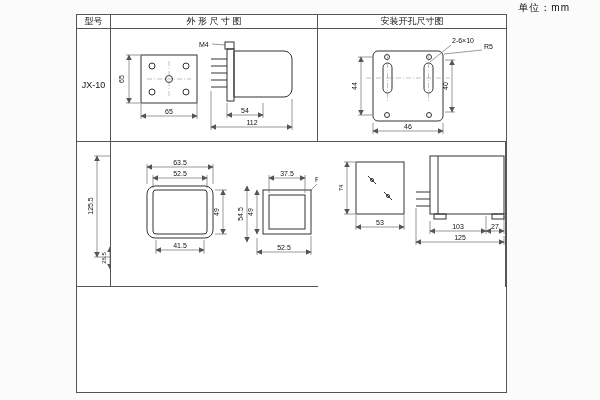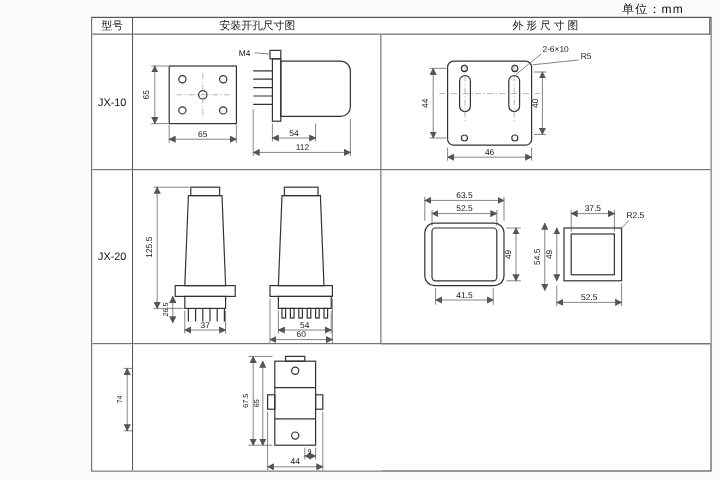--- a/index.html
+++ b/index.html
@@ -1,19 +1,19 @@
 <!DOCTYPE html>
 <html><head>
 <meta charset="utf-8">
 <style>
   *{margin:0;padding:0;box-sizing:border-box}
   html,body{width:600px;height:400px}
   body{background:#fbfbfb;font-family:"Liberation Sans","DejaVu Sans",sans-serif;position:relative;overflow:hidden;color:#111}
   .unit{position:absolute;top:1px;right:30px;font-size:10px;letter-spacing:1px}
-  .tbl{position:absolute;left:76px;top:14px;width:517px;height:379px;border:1px solid #555;background:#fff;
+  .tbl{position:absolute;left:76px;top:14px;width:431px;height:379px;border:1px solid #555;background:#fff;
        display:grid;grid-template-columns:34px 207px 1fr;grid-template-rows:14px 113px 145px 1fr}
   .cell{border-right:1px solid #555;border-bottom:1px solid #555;position:relative;overflow:hidden;background:#fff}
   .lc{border-right:none}
   .lr{border-bottom:none}
   .head,.model{display:flex;align-items:center;justify-content:center;font-size:9px}
   svg{display:block}
   .ol rect,.ol circle,.ol path,.ol polygon{fill:none;stroke:#333;stroke-width:1}
   .ol line{stroke:#333;stroke-width:1}
   line.cl{stroke:#999;stroke-width:.6;stroke-dasharray:5 2 1 2}
   .dim line{stroke:#555;stroke-width:.6}
@@ -22,22 +22,22 @@
   .t6{font-size:6px}
 </style>
 </head>
 <body>
 
 <div class="unit">单位：mm</div>
 
 <div class="tbl">
 
   <div class="cell head">型号</div>
+  <div class="cell head">外 形 尺 寸 图</div>
   <div class="cell head lc">安装开孔尺寸图</div>
-  <div class="cell head">外 形 尺 寸 图</div>
 
   <div class="cell model">JX-10</div>
   <div class="cell">
     <svg width="207" height="113" viewBox="0 0 207 113">
       <defs>
           <marker id="ar1" viewBox="0 0 10 10" refX="9" refY="5" markerUnits="userSpaceOnUse" markerWidth="6" markerHeight="6" orient="auto-start-reverse">
             <path d="M0,0 L10,5 L0,10 z" fill="#555"></path>
           </marker>
         </defs>
       <g class="ol">
@@ -117,21 +117,20 @@
         <line x1="55" y1="102" x2="125" y2="102" marker-start="url(#ar2)" marker-end="url(#ar2)"></line>
       </g>
       <text class="dt" x="134" y="14">2-6×10</text>
       <text class="dt" x="166" y="20">R5</text>
       <text class="dt" x="39" y="57" transform="rotate(-90 39 57)" text-anchor="middle">44</text>
       <text class="dt" x="130" y="57" transform="rotate(-90 130 57)" text-anchor="middle">40</text>
       <text class="dt" x="90" y="100" text-anchor="middle">46</text>
     </svg>
   </div>
 
-  <div class="cell model">JX-20</div>
   <div class="cell">
     <svg width="207" height="145" viewBox="0 0 207 145">
       <defs>
           <marker id="ar3" viewBox="0 0 10 10" refX="9" refY="5" markerUnits="userSpaceOnUse" markerWidth="6" markerHeight="6" orient="auto-start-reverse">
             <path d="M0,0 L10,5 L0,10 z" fill="#555"></path>
           </marker>
         </defs>
       <g class="ol">
         <rect x="48" y="14" width="24" height="7"></rect>
         <polygon points="46,21 74,21 77,96 43,96"></polygon>

